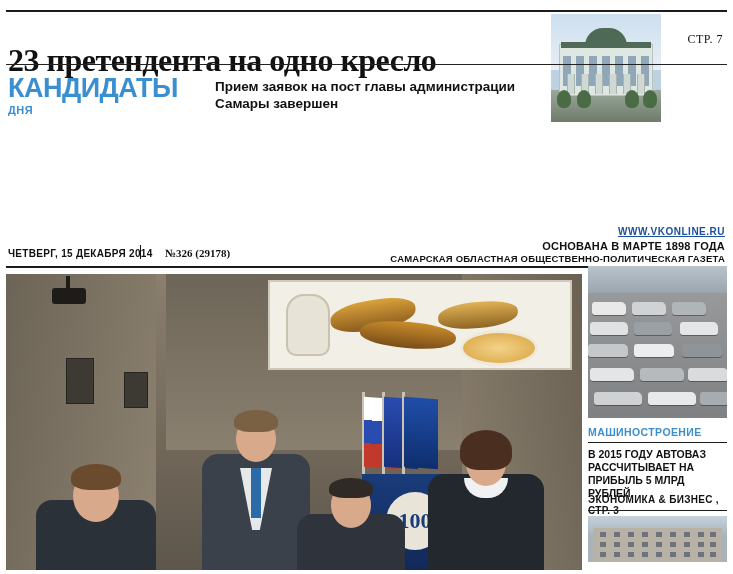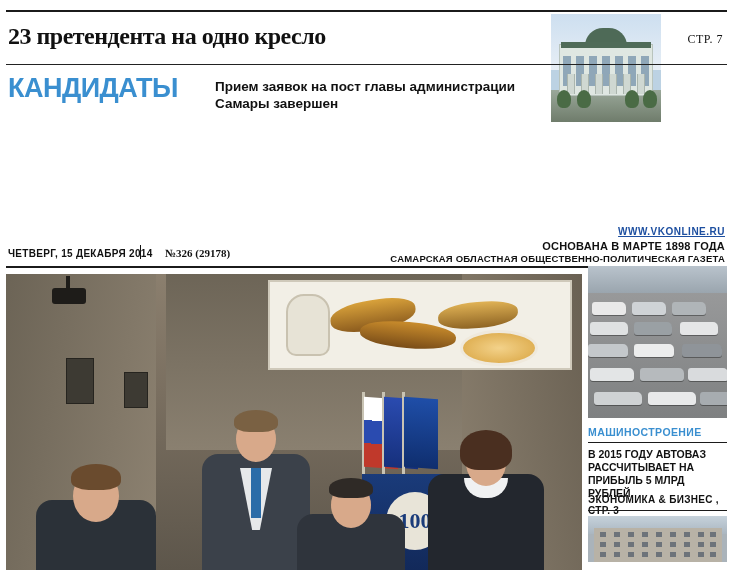--- a/index.html
+++ b/index.html
@@ -31,25 +31,26 @@
   .headline-row {
     position: absolute;
     left: 8px;
     top: 14px;
     width: 560px;
     height: 48px;
   }
   .headline {
     font-family: "Liberation Serif", serif;
     font-weight: bold;
-    font-size: 24px;
+    font-size: 32px;
     line-height: 44px;
     letter-spacing: -0.5px;
     color: #111;
     white-space: nowrap;
+    margin-top: 24px;
   }
   .page-ref {
     position: absolute;
     right: 10px;
     top: 32px;
     font-family: "Liberation Serif", serif;
     font-size: 12px;
     letter-spacing: 0.5px;
     color: #111;
   }
@@ -628,20 +629,21 @@
         <i style="left:26px"></i>
         <i style="left:74px"></i>
         <i style="left:92px"></i>
     </div>
   </div>
 
   <div class="mid-rule"></div>
 
   <div class="kandidaty">
     <div class="main">КАНДИДАТЫ</div>
+    <div class="sub">ДНЯ</div>
   </div>
 
   <div class="lead">Прием заявок на пост главы администрации Самары завершен</div>
 
 
   <div class="site-url">WWW.VKONLINE.RU</div>
   <div class="founded">ОСНОВАНА В МАРТЕ 1898 ГОДА</div>
   <div class="subtitle">САМАРСКАЯ ОБЛАСТНАЯ ОБЩЕСТВЕННО-ПОЛИТИЧЕСКАЯ ГАЗЕТА</div>
   <div class="issue-date">ЧЕТВЕРГ, 15 ДЕКАБРЯ 2014</div>
   <div class="issue-sep"></div>

